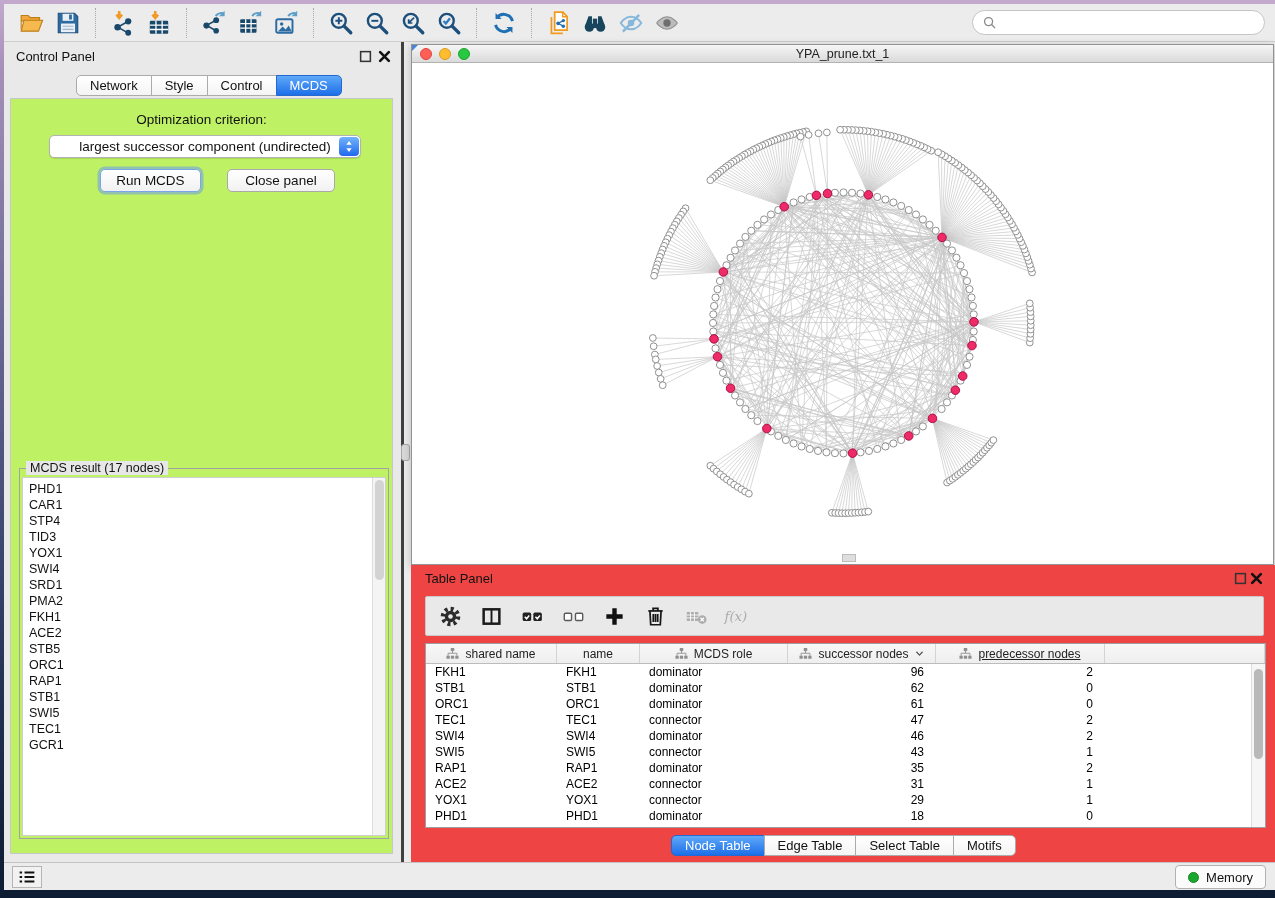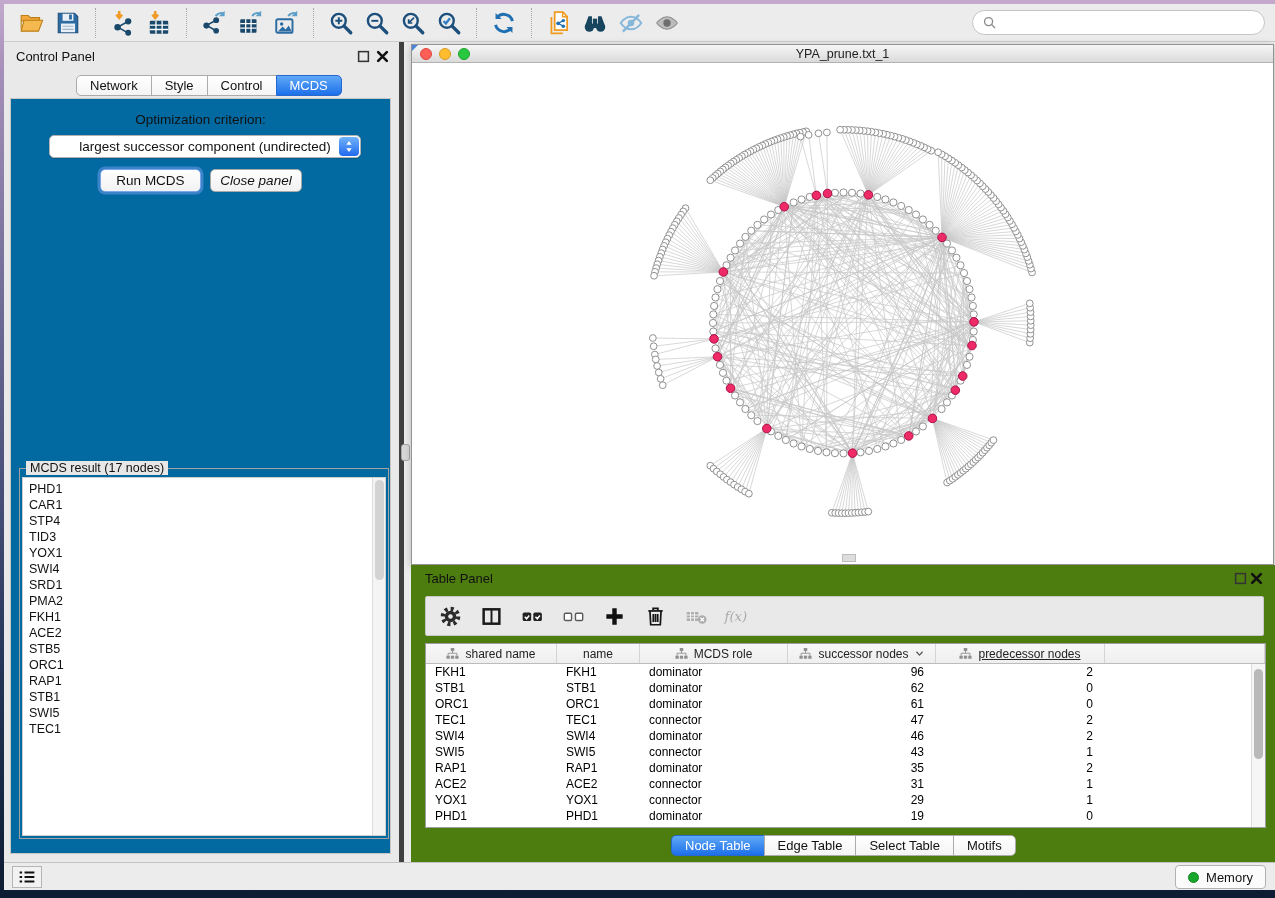--- a/index.html
+++ b/index.html
@@ -16,47 +16,47 @@
   .ticon svg { width:26px; height:26px; }
   .tsep { width:0; height:30px; border-left:1px dotted #a9a9a9; margin:0 9px; }
   .search { margin-left:auto; width:293px; height:25px; background:#fff; border:1px solid #c5c5c5;
     border-radius:13px; display:flex; align-items:center; padding:0 9px; }
   .search svg { width:15px; height:15px; }
   .search input { border:none; outline:none; flex:1; margin-left:5px; font-size:12px; background:transparent; }
 
   .main { position:absolute; left:0; top:38px; right:0; bottom:28px; }
 
   
-  .cpanel { position:absolute; left:0; top:0; width:400px; height:100%; background:#e9e9e9; border-right:5px solid #404040; }
+  .cpanel { position:absolute; left:0; top:0; width:400px; height:100%; background:#e9e9e9; border-right:3px solid #404040; }
   .cp-header { position:absolute; left:0; top:0; right:0; height:26px; }
   .cp-title { position:absolute; left:12px; top:7px; font-size:13px; color:#111; }
   .float-btn { position:absolute; top:7px; width:13px; height:13px; }
   .close-btn { position:absolute; top:7px; width:13px; height:13px; }
   .float-btn svg, .close-btn svg { width:13px; height:13px; }
 
   .segbar { position:absolute; display:flex; }
   .seg { height:21px; display:flex; align-items:center; justify-content:center; padding:0 13px;
     background:linear-gradient(#ffffff,#f4f4f4); border:1px solid #ababab; margin-left:-1px;
     font-size:13px; color:#111; cursor:default; }
   .seg:first-child { border-top-left-radius:5px; border-bottom-left-radius:5px; margin-left:0; }
   .seg:last-child { border-top-right-radius:5px; border-bottom-right-radius:5px; }
   .seg.active { background:linear-gradient(#5fa9f8,#1d6fe9); border-color:#2668cf; color:#fff; }
 
-  .cp-content { position:absolute; left:6px; right:8px; top:56px; bottom:8px; background:#0369a1; border:1px solid #c6c6c6; }
+  .cp-content { position:absolute; left:6px; right:8px; top:56px; bottom:8px; background:#bef264; border:1px solid #c6c6c6; }
   .opt-label { position:absolute; left:0; right:0; top:13px; text-align:center; font-size:13.5px; color:#111; }
   .combo { position:absolute; left:38px; top:36px; width:312px; height:23px; background:#fff;
     border:1px solid #b2b2b2; border-radius:5px; box-shadow:0 1px 1px rgba(0,0,0,.12);
     display:flex; align-items:center; justify-content:center; font-size:13.5px; color:#111; }
   .combo-stepper { position:absolute; right:1px; top:1px; bottom:1px; width:20px; border-radius:4px;
     background:linear-gradient(#71b3fa,#2069ee); display:flex; align-items:center; justify-content:center; }
   .combo-stepper svg { width:10px; height:15px; }
   .btn { position:absolute; height:23px; background:linear-gradient(#ffffff,#f1f1f1); border:1px solid #a9a9a9;
     border-radius:5px; display:flex; align-items:center; justify-content:center; font-size:13.5px; color:#111; }
   .btn-run { left:89px; top:70px; width:101px; border-color:#7aa6e8; box-shadow:0 0 0 2.5px rgba(105,155,235,.55); }
-  .btn-close { left:199px; top:70px; width:92px;font-style:italic; }
+  .btn-close { left:216px; top:70px; width:108px; }
 
   .groupbox { position:absolute; left:8px; top:369px; width:370px; height:371px; border:1px solid #a2a2a2; }
   .groupbox-title { position:absolute; top:-8px; left:6px; background:#e7e7e7; padding:0 4px; font-size:12.5px; color:#111; }
   .mcds-list { position:absolute; left:2px; right:2px; top:8px; bottom:2px; background:#fff; border:1px solid #cfcfcf; overflow:hidden; }
   .mcds-items { position:absolute; left:0; top:3px; right:14px; }
   .mcds-item { height:16px; line-height:16px; font-size:12.5px; color:#111; padding-left:6px; }
   .mcds-scroll { position:absolute; right:0; top:0; bottom:0; width:13px; background:#f4f4f4; border-left:1px solid #ddd; }
   .mcds-thumb { position:absolute; left:1.5px; right:1.5px; top:2px; height:100px; background:#d3d3d3; border-radius:5px; }
 
   .vhandle { position:absolute; left:397px; top:402px; width:9px; height:17px; background:#d8d8d8;
@@ -74,21 +74,21 @@
   .lights { position:absolute; left:8px; top:3px; display:flex; gap:7px; }
   .light { width:12px; height:12px; border-radius:50%; }
   .light.red { background:#ff5f57; border:1px solid #e0443e; }
   .light.yellow { background:#febc2e; border:1px solid #d89c1f; }
   .light.green { background:#28c840; border:1px solid #1da32f; }
   .nf-canvas { position:absolute; left:0; top:18px; right:0; bottom:0; background:#fff; }
   .nf-canvas svg { width:100%; height:100%; display:block; }
   .nf-nub { position:absolute; left:430px; bottom:2px; width:14px; height:8px; background:#dedede; border:1px solid #bdbdbd; }
 
   
-  .tpanel { position:absolute; left:0; top:523px; right:0; bottom:0; background:#4d7c0f; }
+  .tpanel { position:absolute; left:0; top:523px; right:0; bottom:0; background:#ef4444; }
   .tp-title { position:absolute; left:14px; top:6px; font-size:13px; color:#111; }
   .tp-toolbar { position:absolute; left:14px; top:31px; right:11px; height:40px; background:#e9e9e9;
     border:1px solid #c9c9c9; border-radius:2px; display:flex; align-items:center; padding-left:10px; gap:13px; }
   .tbicon { width:28px; height:28px; display:flex; align-items:center; justify-content:center; }
   .tbicon svg { width:23px; height:23px; }
   .tbicon.wide svg { width:32px; height:23px; }
 
   .ntable { position:absolute; left:14px; top:78px; width:841px; height:185px; background:#fff; border:1px solid #9e9e9e; }
   .nt-header { position:absolute; left:0; top:0; right:0; height:20px; display:flex;
     background:linear-gradient(#f8f8f8,#eeeeee); border-bottom:1px solid #bcbcbc; }
@@ -326,20 +326,21 @@
                 <div class="mcds-item">SRD1</div>
                 <div class="mcds-item">PMA2</div>
                 <div class="mcds-item">FKH1</div>
                 <div class="mcds-item">ACE2</div>
                 <div class="mcds-item">STB5</div>
                 <div class="mcds-item">ORC1</div>
                 <div class="mcds-item">RAP1</div>
                 <div class="mcds-item">STB1</div>
                 <div class="mcds-item">SWI5</div>
                 <div class="mcds-item">TEC1</div>
+                <div class="mcds-item">GCR1</div>
               </div>
             <div class="mcds-scroll">
                 <div class="mcds-thumb"></div>
               </div>
           </div>
         </div>
       </div>
     </div>
 
     <div class="vhandle"></div>
@@ -1349,21 +1350,21 @@
                 <div class="nt-cell left" style="width: 131px;">YOX1</div>
                 <div class="nt-cell left" style="width: 83px;">YOX1</div>
                 <div class="nt-cell left" style="width: 148px;">connector</div>
                 <div class="nt-cell right" style="width: 148px;">29</div>
                 <div class="nt-cell right" style="width: 169px;">1</div>
               </div>
               <div class="nt-row">
                 <div class="nt-cell left" style="width: 131px;">PHD1</div>
                 <div class="nt-cell left" style="width: 83px;">PHD1</div>
                 <div class="nt-cell left" style="width: 148px;">dominator</div>
-                <div class="nt-cell right" style="width: 148px;">19</div>
+                <div class="nt-cell right" style="width: 148px;">18</div>
                 <div class="nt-cell right" style="width: 169px;">0</div>
               </div>
             </div>
           <div class="nt-scroll">
               <div class="nt-thumb"></div>
             </div>
         </div>
 
         <div class="tp-tabs" id="tp-tabs">
             <div class="seg active">Node Table</div>

